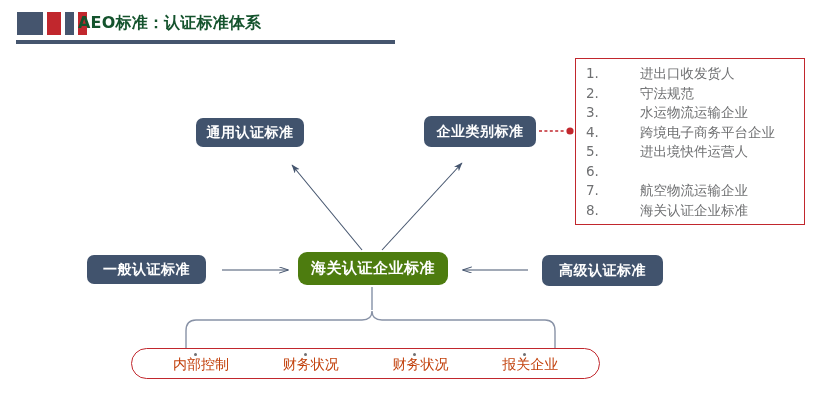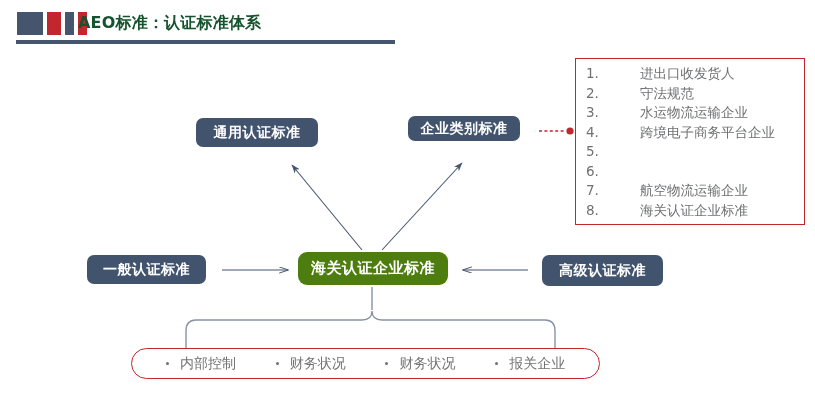--- a/index.html
+++ b/index.html
@@ -51,22 +51,22 @@
     position: absolute;
     background: #4d7c0f;
     color: #ffffff;
     border-radius: 9px;
     display: flex; align-items: center; justify-content: center;
     font-size: 15px; font-weight: bold;
     white-space: nowrap;
     letter-spacing: 0.5px;
   }
 
-  #box-general     { left: 196px; top: 118px; width: 122px; height: 29px; }
-  #box-category    { left: 408px; top: 116px; width: 112px; height: 25px; }
+  #box-general     { left: 196px; top: 118px; width: 108px; height: 29px; }
+  #box-category    { left: 424px; top: 116px; width: 112px; height: 31px; }
   #box-center      { left: 298px; top: 252px; width: 150px; height: 33px; }
   #box-basic       { left: 87px;  top: 255px; width: 119px; height: 29px; }
   #box-advanced    { left: 542px; top: 255px; width: 121px; height: 31px; }
 
   
   #list-panel {
     position: absolute;
     left: 575px; top: 58px;
     width: 230px; height: 167px;
     border: 1px solid #c1272d;
@@ -91,23 +91,24 @@
     width: 469px; height: 31px;
     border: 1px solid #c1272d;
     border-radius: 16px;
     background: #ffffff;
     display: flex; align-items: center;
     justify-content: space-around;
     padding: 0 14px;
   }
   .bullet-item {
     display: flex; align-items: center;
-    color: #737373;
+    color: #c2410c;
     font-size: 14px;
     white-space: nowrap;
+    flex-direction: column;
   }
   .bullet-dot {
     width: 3px; height: 3px;
     background: #6f7072;
     border-radius: 50%;
     margin-right: 11px;
     flex: 0 0 3px;
   }
 
   
@@ -176,20 +177,21 @@
     <div class="list-row">
       <span class="list-num">3.</span>
       <span class="list-txt">水运物流运输企业</span>
     </div>
     <div class="list-row">
       <span class="list-num">4.</span>
       <span class="list-txt">跨境电子商务平台企业</span>
     </div>
     <div class="list-row">
       <span class="list-num">5.</span>
+      <span class="list-txt">进出境快件运营人</span>
     </div>
     <div class="list-row">
       <span class="list-num">6.</span>
     </div>
     <div class="list-row">
       <span class="list-num">7.</span>
       <span class="list-txt">航空物流运输企业</span>
     </div>
     <div class="list-row">
       <span class="list-num">8.</span>

